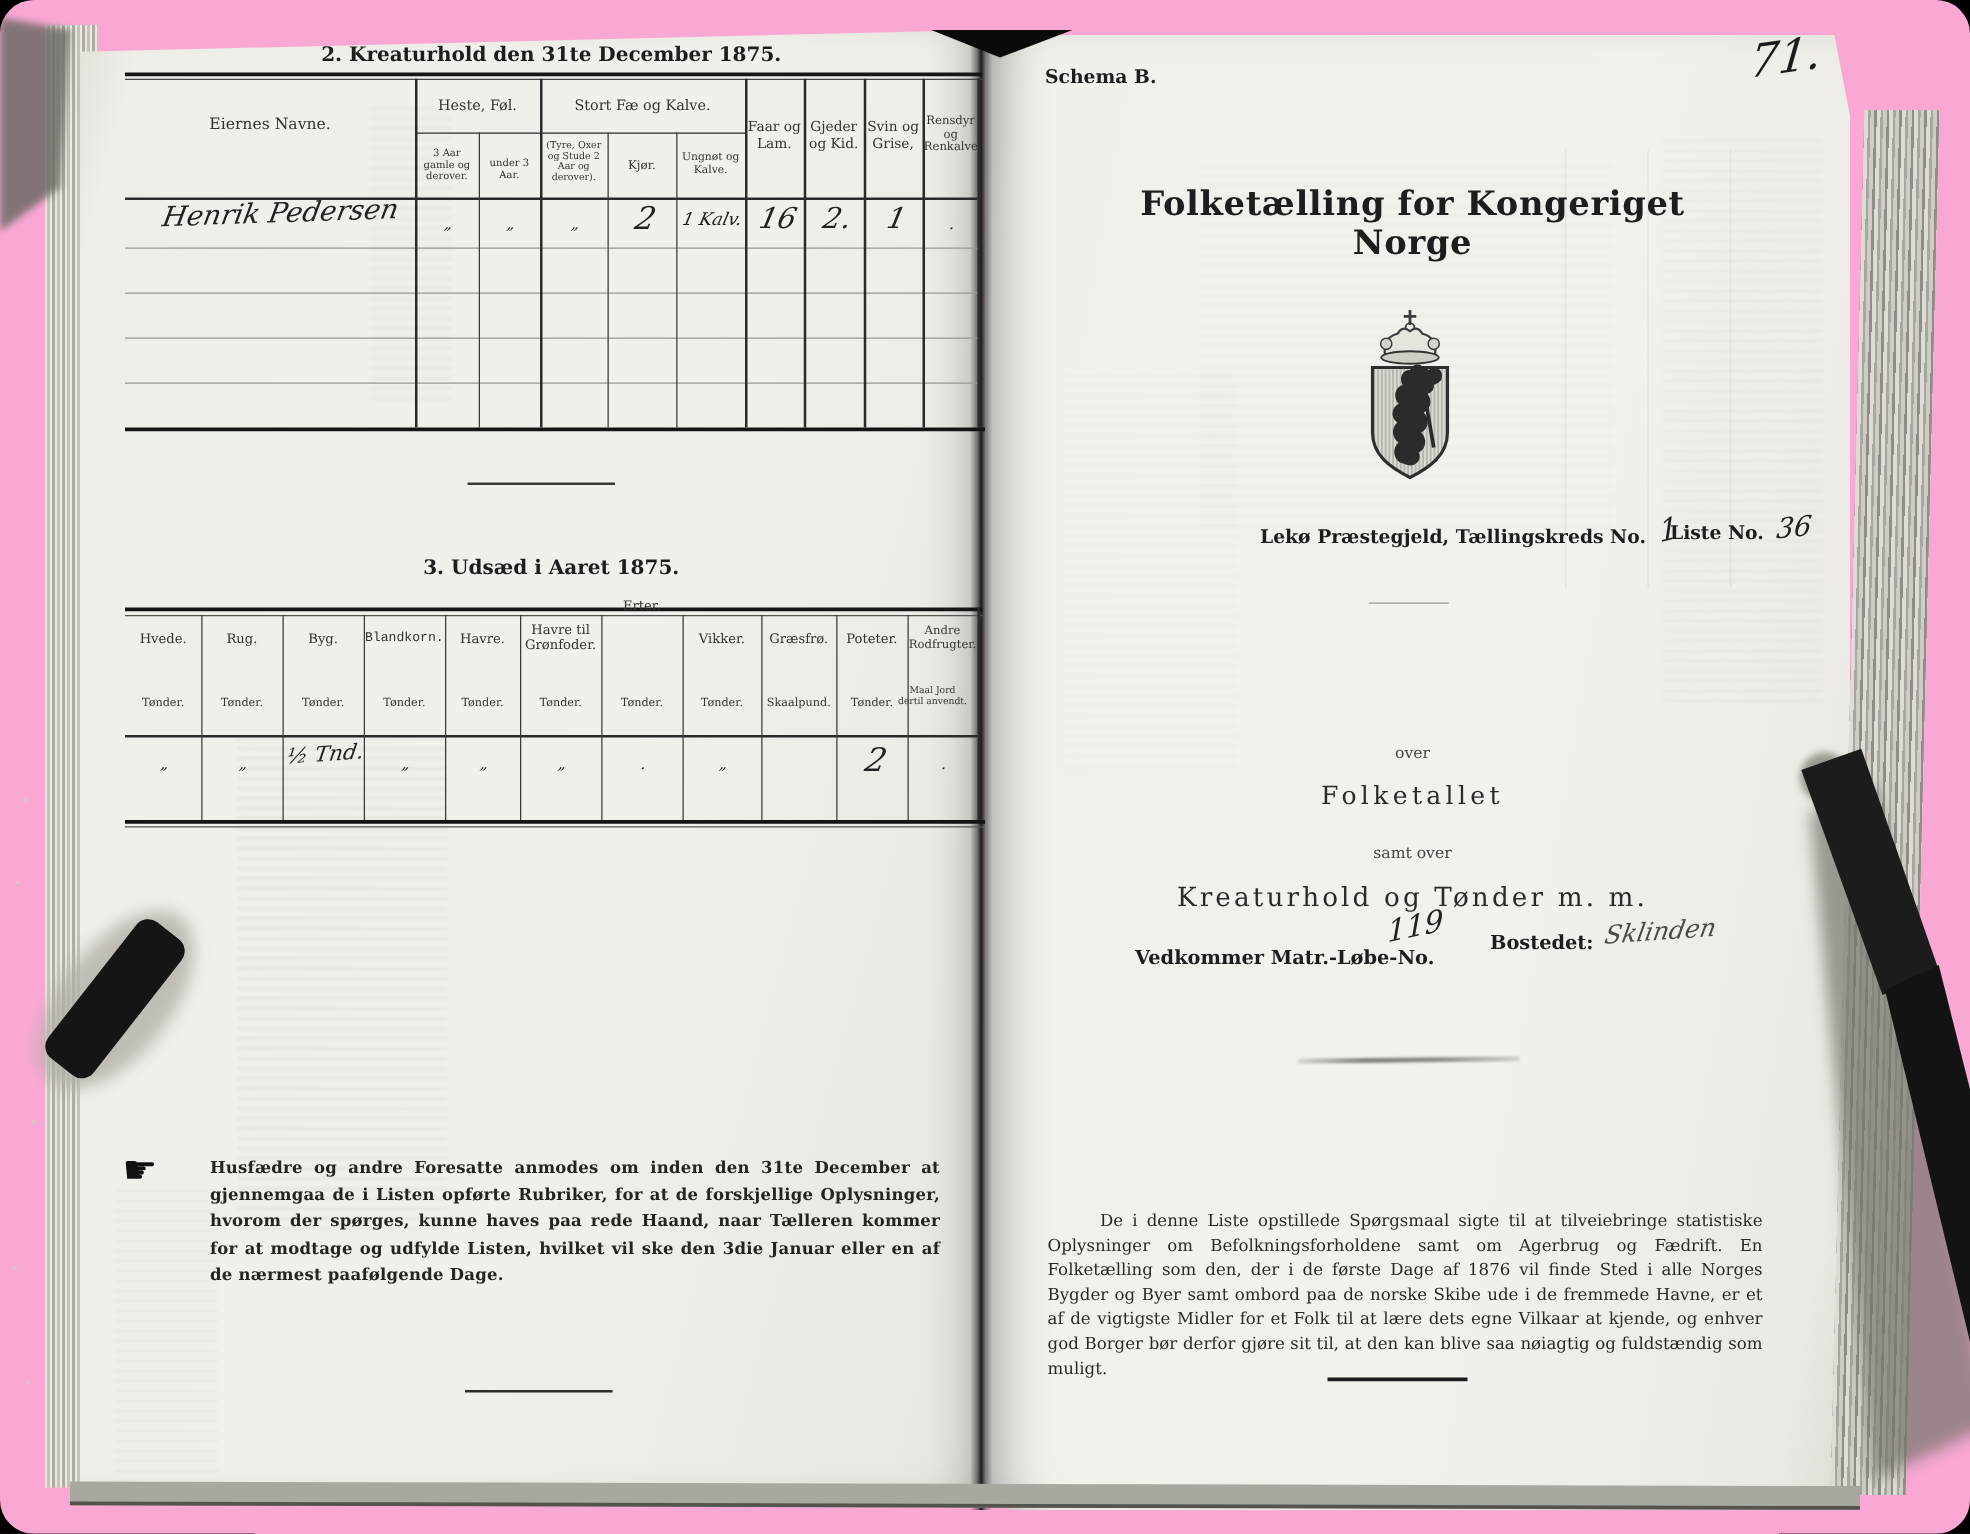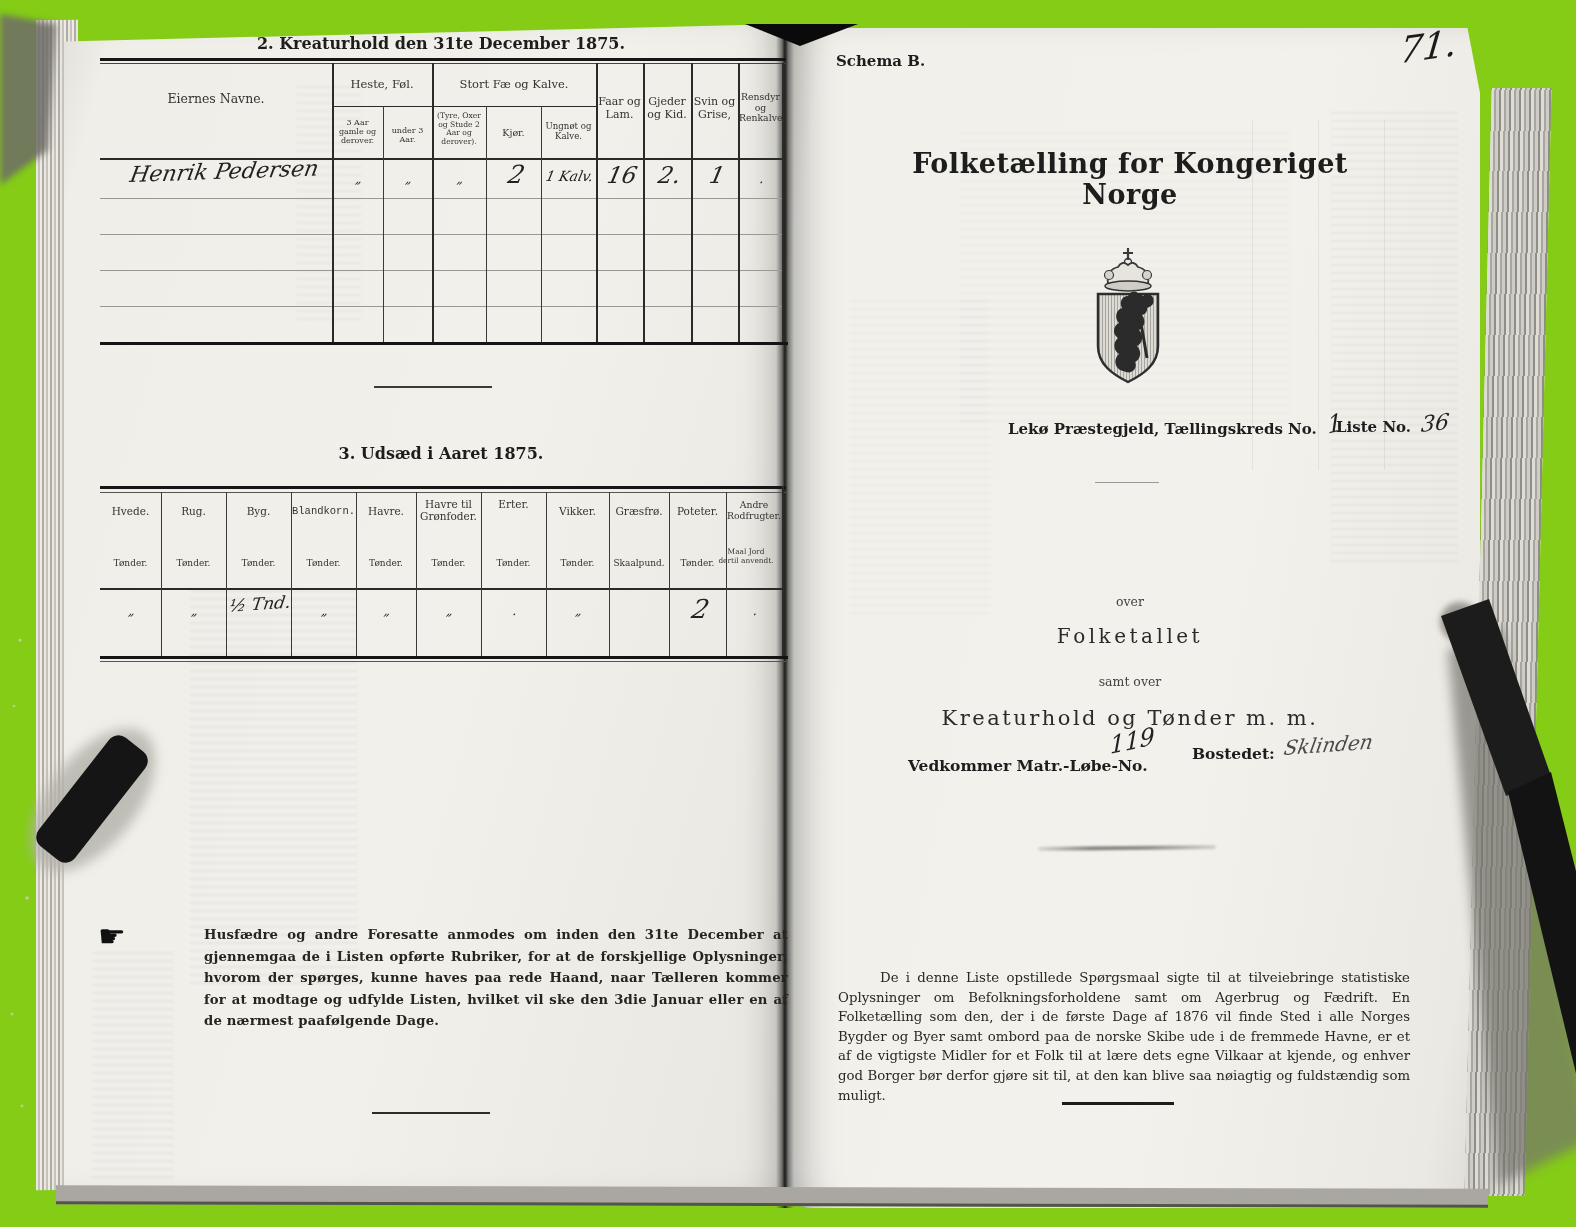--- a/index.html
+++ b/index.html
@@ -1,17 +1,17 @@
 <!DOCTYPE html>
 <html><head>
 <meta charset="utf-8">
 <style>
   html,body{margin:0;padding:0;background:#000;}
-  .canvas{position:relative;width:1576px;height:1227px;background:#84cc16;overflow:hidden;
-          font-family:"DejaVu Serif","Liberation Serif",serif;color:#1d1d1d;}
+  .canvas{position:relative;width:1576px;height:1227px;background:#f9a8d4;overflow:hidden;
+          font-family:"DejaVu Serif","Liberation Serif",serif;color:#1d1d1d;border-radius:27px;}
   .abs{position:absolute;}
   .page{position:absolute;}
   .page-left{left:64px;top:24px;width:722px;height:1166px;
     background:linear-gradient(105deg,#e3e1da 0%,#efeee9 5%,#f1f0eb 55%,#e9e7e1 97%);
     clip-path:polygon(0 1.5%,100% 0,100% 100%,0 100%);
     box-shadow:inset -30px 0 40px -25px rgba(0,0,0,.35);
     border-bottom-right-radius:8px;}
   .page-right{left:786px;top:28px;width:694px;height:1180px;
     background:linear-gradient(100deg,#e6e4de 0%,#f1f0eb 5%,#f2f1ec 60%,#ebe9e3 93%,#dddbd4 100%);
     clip-path:polygon(0 0,98.2% 0,100% 5.5%,100% 100%,0 100%);
@@ -140,21 +140,21 @@
   <div class="abs smallhdr ctr" style="left:161px;top:505px;width:65px;font-size:10.5px;"><span>Rug.</span></div>
   <div class="abs smallhdr ctr" style="left:161px;top:558px;width:65px;font-size:9px;"><span>Tønder.</span></div>
   <div class="abs smallhdr ctr" style="left:226px;top:505px;width:65px;font-size:10.5px;"><span>Byg.</span></div>
   <div class="abs smallhdr ctr" style="left:226px;top:558px;width:65px;font-size:9px;"><span>Tønder.</span></div>
   <div class="abs smallhdr ctr" style="left:291px;top:505px;width:65px;font-size:10.5px;font-family:Liberation Mono, monospace;"><span>Blandkorn.</span></div>
   <div class="abs smallhdr ctr" style="left:291px;top:558px;width:65px;font-size:9px;"><span>Tønder.</span></div>
   <div class="abs smallhdr ctr" style="left:356px;top:505px;width:60px;font-size:10.5px;"><span>Havre.</span></div>
   <div class="abs smallhdr ctr" style="left:356px;top:558px;width:60px;font-size:9px;"><span>Tønder.</span></div>
   <div class="abs smallhdr ctr" style="left:416px;top:498px;width:65px;font-size:10.5px;"><span>Havre til Grønfoder.</span></div>
   <div class="abs smallhdr ctr" style="left:416px;top:558px;width:65px;font-size:9px;"><span>Tønder.</span></div>
-  <div class="abs smallhdr ctr" style="left:481px;top:498px;width:65px;font-size:10.5px;"><span>Erter.</span></div>
+  <div class="abs smallhdr ctr" style="left:481px;top:479px;width:65px;font-size:10.5px;"><span>Erter.</span></div>
   <div class="abs smallhdr ctr" style="left:481px;top:558px;width:65px;font-size:9px;"><span>Tønder.</span></div>
   <div class="abs smallhdr ctr" style="left:546px;top:505px;width:63px;font-size:10.5px;"><span>Vikker.</span></div>
   <div class="abs smallhdr ctr" style="left:546px;top:558px;width:63px;font-size:9px;"><span>Tønder.</span></div>
   <div class="abs smallhdr ctr" style="left:609px;top:505px;width:60px;font-size:10.5px;"><span>Græsfrø.</span></div>
   <div class="abs smallhdr ctr" style="left:609px;top:558px;width:60px;font-size:9px;"><span>Skaalpund.</span></div>
   <div class="abs smallhdr ctr" style="left:669px;top:505px;width:57px;font-size:10.5px;"><span>Poteter.</span></div>
   <div class="abs smallhdr ctr" style="left:669px;top:558px;width:57px;font-size:9px;"><span>Tønder.</span></div>
   <div class="abs smallhdr ctr" style="left:726px;top:500px;width:56px;font-size:9.3px;"><span>Andre Rodfrugter.</span></div>
   <div class="abs smallhdr ctr" style="left:718px;top:548px;width:56px;font-size:7.4px;"><span>Maal Jord dertil anvendt.</span></div>
 
@@ -164,21 +164,21 @@
   <div class="abs hw ctr" style="left:291px;top:604px;width:65px;font-size:12px;">„</div>
   <div class="abs hw ctr" style="left:356px;top:604px;width:60px;font-size:12px;">„</div>
   <div class="abs hw ctr" style="left:416px;top:604px;width:65px;font-size:12px;">„</div>
   <div class="abs hw ctr" style="left:481px;top:604px;width:65px;font-size:12px;">.</div>
   <div class="abs hw ctr" style="left:546px;top:604px;width:63px;font-size:12px;">„</div>
   <div class="abs hw ctr" style="left:609px;top:604px;width:60px;font-size:12px;"></div>
   <div class="abs hw ctr" style="left:669px;top:594px;width:57px;font-size:26px;">2</div>
   <div class="abs hw ctr" style="left:726px;top:604px;width:56px;font-size:12px;">.</div>
 
   <div class="abs hand" style="left:98px;top:918px;font-size:31px;">☛</div>
-  <div class="abs note-text" style="left:168px;top:924px;width:584px;margin-left:36px;">Husfædre og andre Foresatte anmodes om inden den 31te December at gjennemgaa de i Listen opførte Rubriker, for at de forskjellige Oplysninger, hvorom der spørges, kunne haves paa rede Haand, naar Tælleren kommer for at modtage og udfylde Listen, hvilket vil ske den 3die Januar eller en af de nærmest paafølgende Dage.</div>
+  <div class="abs note-text" style="left:168px;top:924px;width:584px;">Husfædre og andre Foresatte anmodes om inden den 31te December at gjennemgaa de i Listen opførte Rubriker, for at de forskjellige Oplysninger, hvorom der spørges, kunne haves paa rede Haand, naar Tælleren kommer for at modtage og udfylde Listen, hvilket vil ske den 3die Januar eller en af de nærmest paafølgende Dage.</div>
 
   <div class="hl" style="left:372px;top:1112px;width:118px;height:2px;background:#2e2c28;"></div>
 
   <div class="abs print b" style="left:836px;top:52px;font-size:15px;">Schema B.</div>
 
   <div class="abs" style="left:1400px;top:26px;font-size:36px;font-style:italic;color:#1b1b1b;transform:rotate(-8deg) skewX(-14deg);">71.</div>
 
   <div class="abs print b ctr" style="left:880px;top:148px;width:500px;font-size:27px;letter-spacing:.5px;">Folketælling for Kongeriget Norge</div>
 
   <svg class="abs" style="left:1086px;top:246px;" width="84" height="142" viewBox="0 0 84 142">

